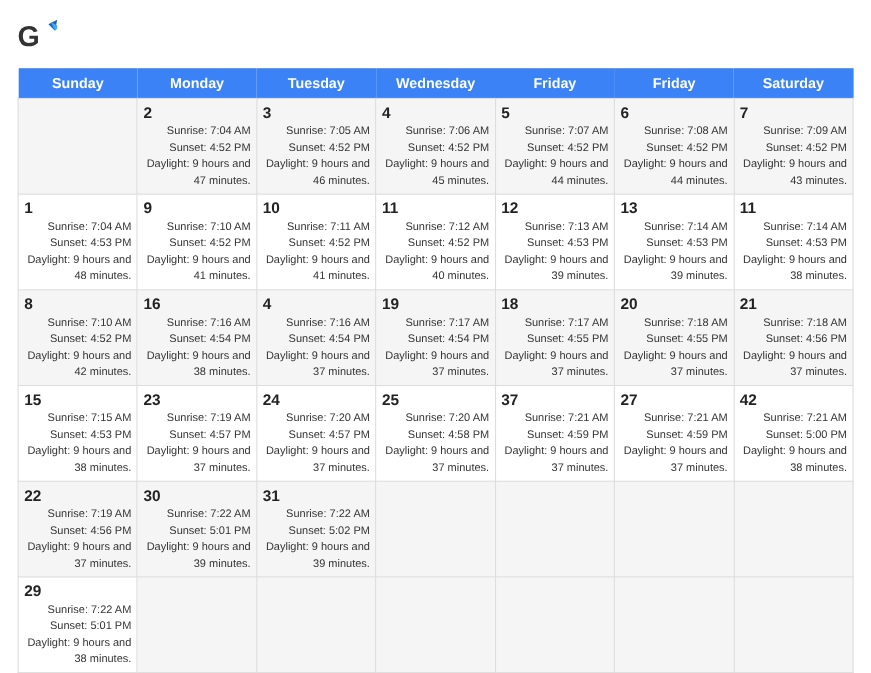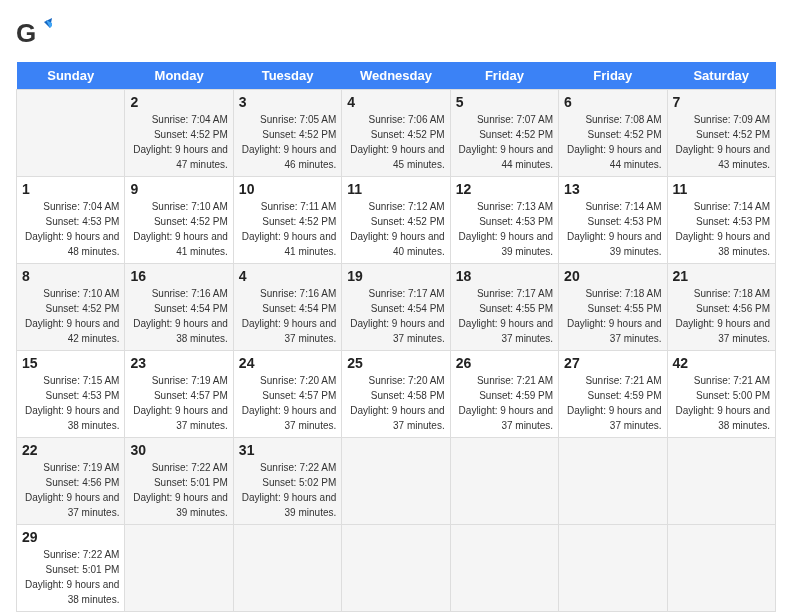--- a/index.html
+++ b/index.html
@@ -307,21 +307,21 @@
         </td>
         <td>
           <span class="day-num">25</span>
         <div class="day-info">
           Sunrise: 7:20 AM<br>
           Sunset: 4:58 PM<br>
           Daylight: 9 hours and 37 minutes.
         </div>
         </td>
         <td>
-          <span class="day-num">26</span>
+          <span class="day-num">37</span>
         <div class="day-info">
           Sunrise: 7:21 AM<br>
           Sunset: 4:59 PM<br>
           Daylight: 9 hours and 37 minutes.
         </div>
         </td>
         <td>
           <span class="day-num">27</span>
         <div class="day-info">
           Sunrise: 7:21 AM<br>

